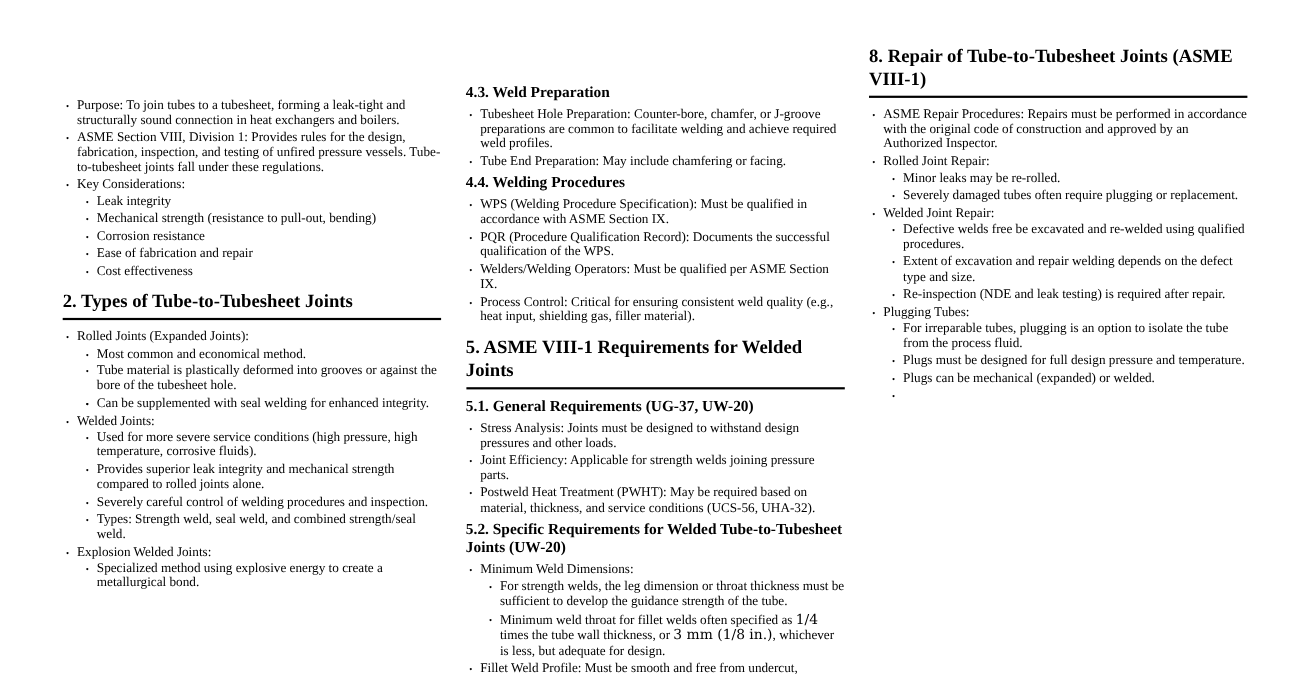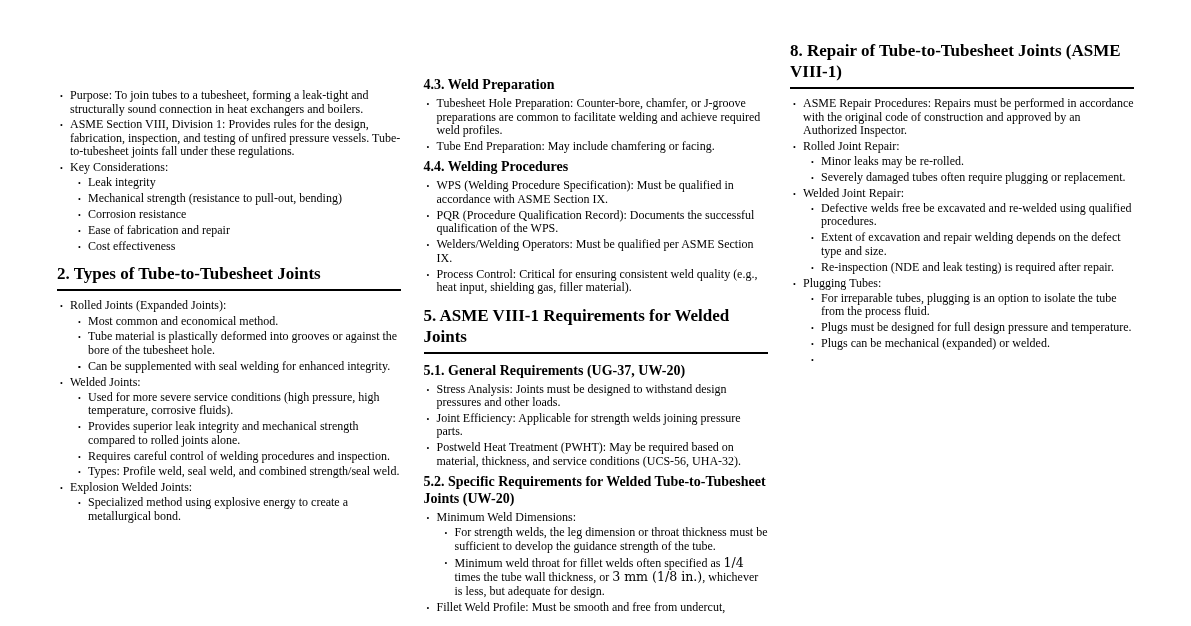--- a/index.html
+++ b/index.html
@@ -61,22 +61,22 @@
       <div class="lvl1">
         <div class="li1"><span class="blt">•</span><span class="content"><span class="lead">Rolled Joints (Expanded Joints):</span></span><div class="lvl2">
             <div class="li2"><span class="blt">•</span><span class="content"><span class="txt">Most common and economical method.</span></span></div>
             <div class="li2"><span class="blt">•</span><span class="content"><span class="txt">Tube material is plastically deformed into grooves or against the bore of the tubesheet hole.</span></span></div>
             <div class="li2"><span class="blt">•</span></div>
             <div class="li2"><span class="blt">•</span><span class="content"><span class="txt">Can be supplemented with seal welding for enhanced integrity.</span></span></div>
           </div></div>
         <div class="li1"><span class="blt">•</span><span class="content"><span class="lead">Welded Joints:</span></span><div class="lvl2">
             <div class="li2"><span class="blt">•</span><span class="content"><span class="txt">Used for more severe service conditions (high pressure, high temperature, corrosive fluids).</span></span></div>
             <div class="li2"><span class="blt">•</span><span class="content"><span class="txt">Provides superior leak integrity and mechanical strength compared to rolled joints alone.</span></span></div>
-            <div class="li2"><span class="blt">•</span><span class="content"><span class="txt">Requires careful control of welding procedures and inspection.</span></span></div>
-            <div class="li2"><span class="blt">•</span><span class="content"><span class="txt">Types: Profile weld, seal weld, and combined strength/seal weld.</span></span></div>
+            <div class="li2"><span class="blt">•</span><span class="content"><span class="txt">Severely careful control of welding procedures and inspection.</span></span></div>
+            <div class="li2"><span class="blt">•</span><span class="content"><span class="txt">Types: Strength weld, seal weld, and combined strength/seal weld.</span></span></div>
           </div></div>
         <div class="li1"><span class="blt">•</span><span class="content"><span class="lead">Explosion Welded Joints:</span></span><div class="lvl2">
             <div class="li2"><span class="blt">•</span><span class="content"><span class="txt">Specialized method using explosive energy to create a metallurgical bond.</span></span></div>
           </div></div>
       </div>
     </div>
   <div class="col col2">
       <div class="h3">4.3. Weld Preparation</div>
       <div class="lvl1">
         <div class="li1"><span class="blt">•</span><span class="content"><span class="lead">Tubesheet Hole Preparation:</span> <span class="txt">Counter-bore, chamfer, or J-groove preparations are common to facilitate welding and achieve required weld profiles.</span></span></div>

